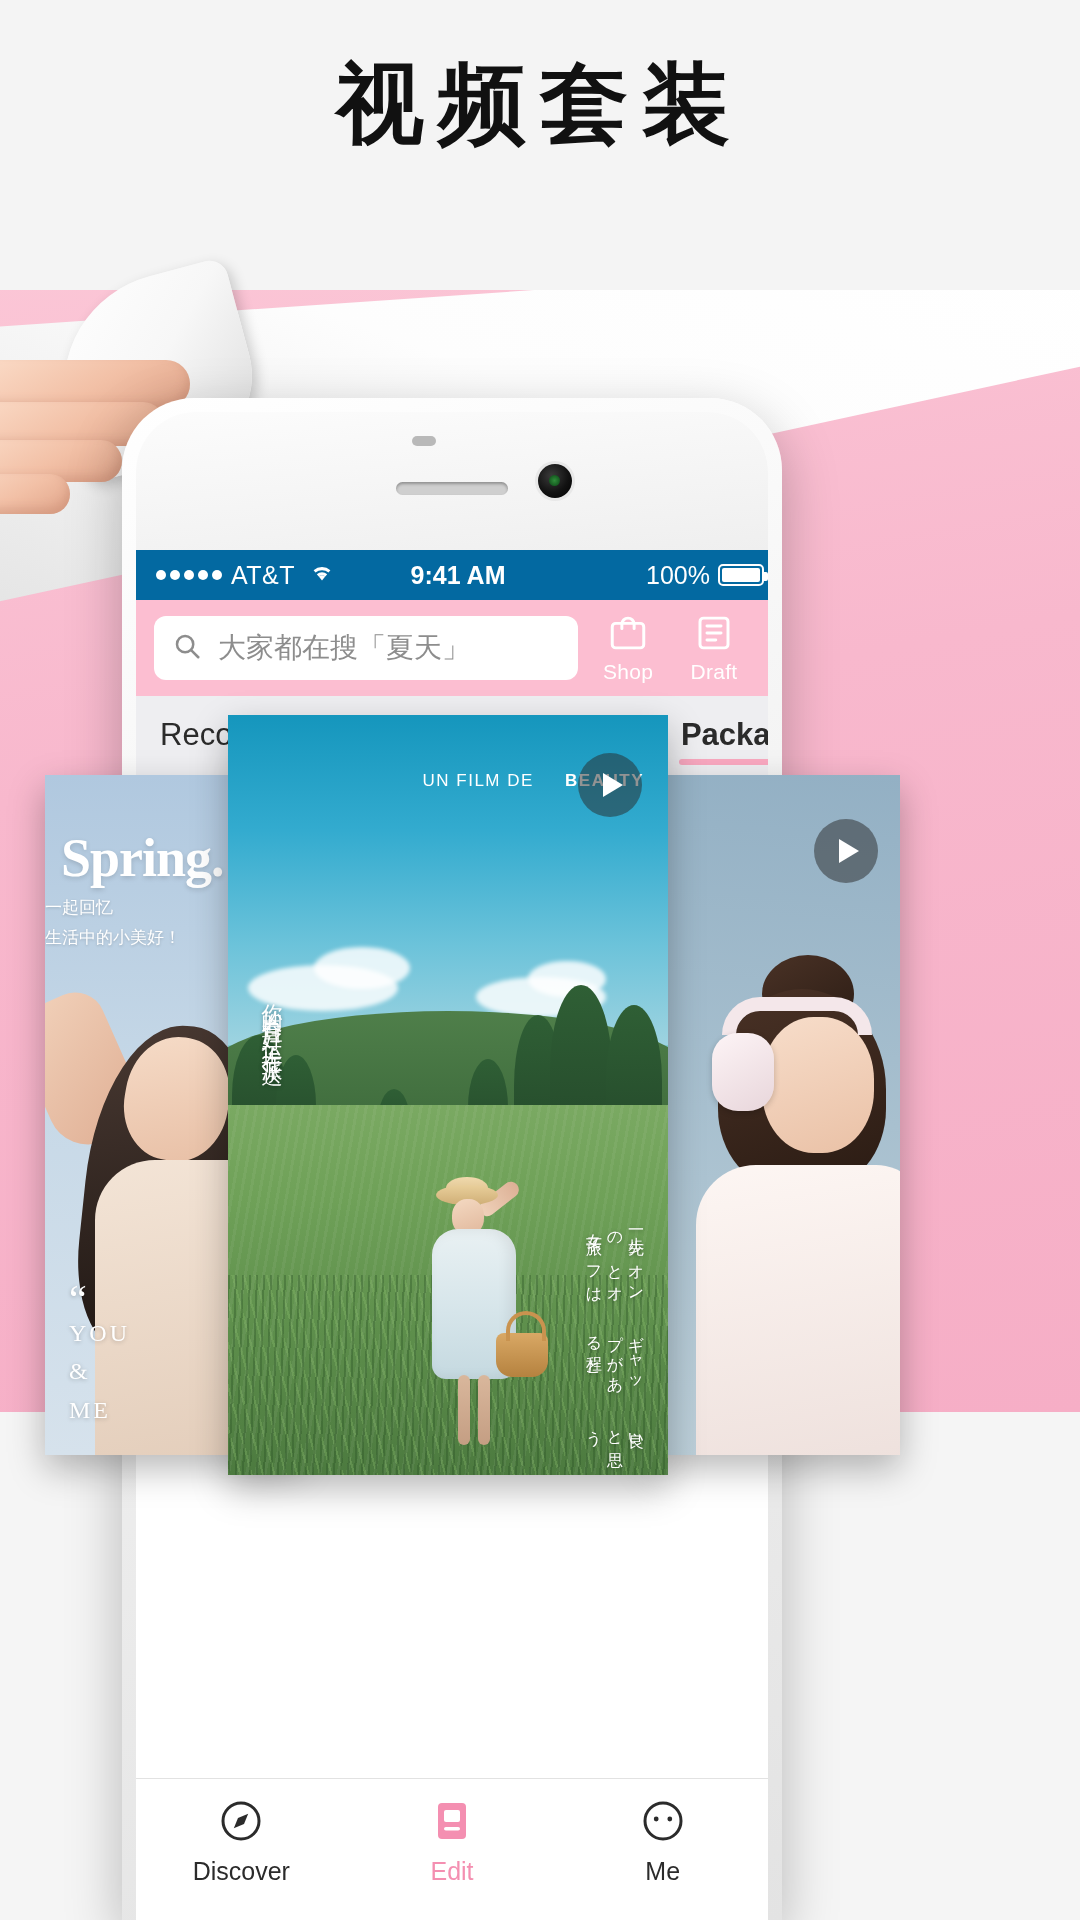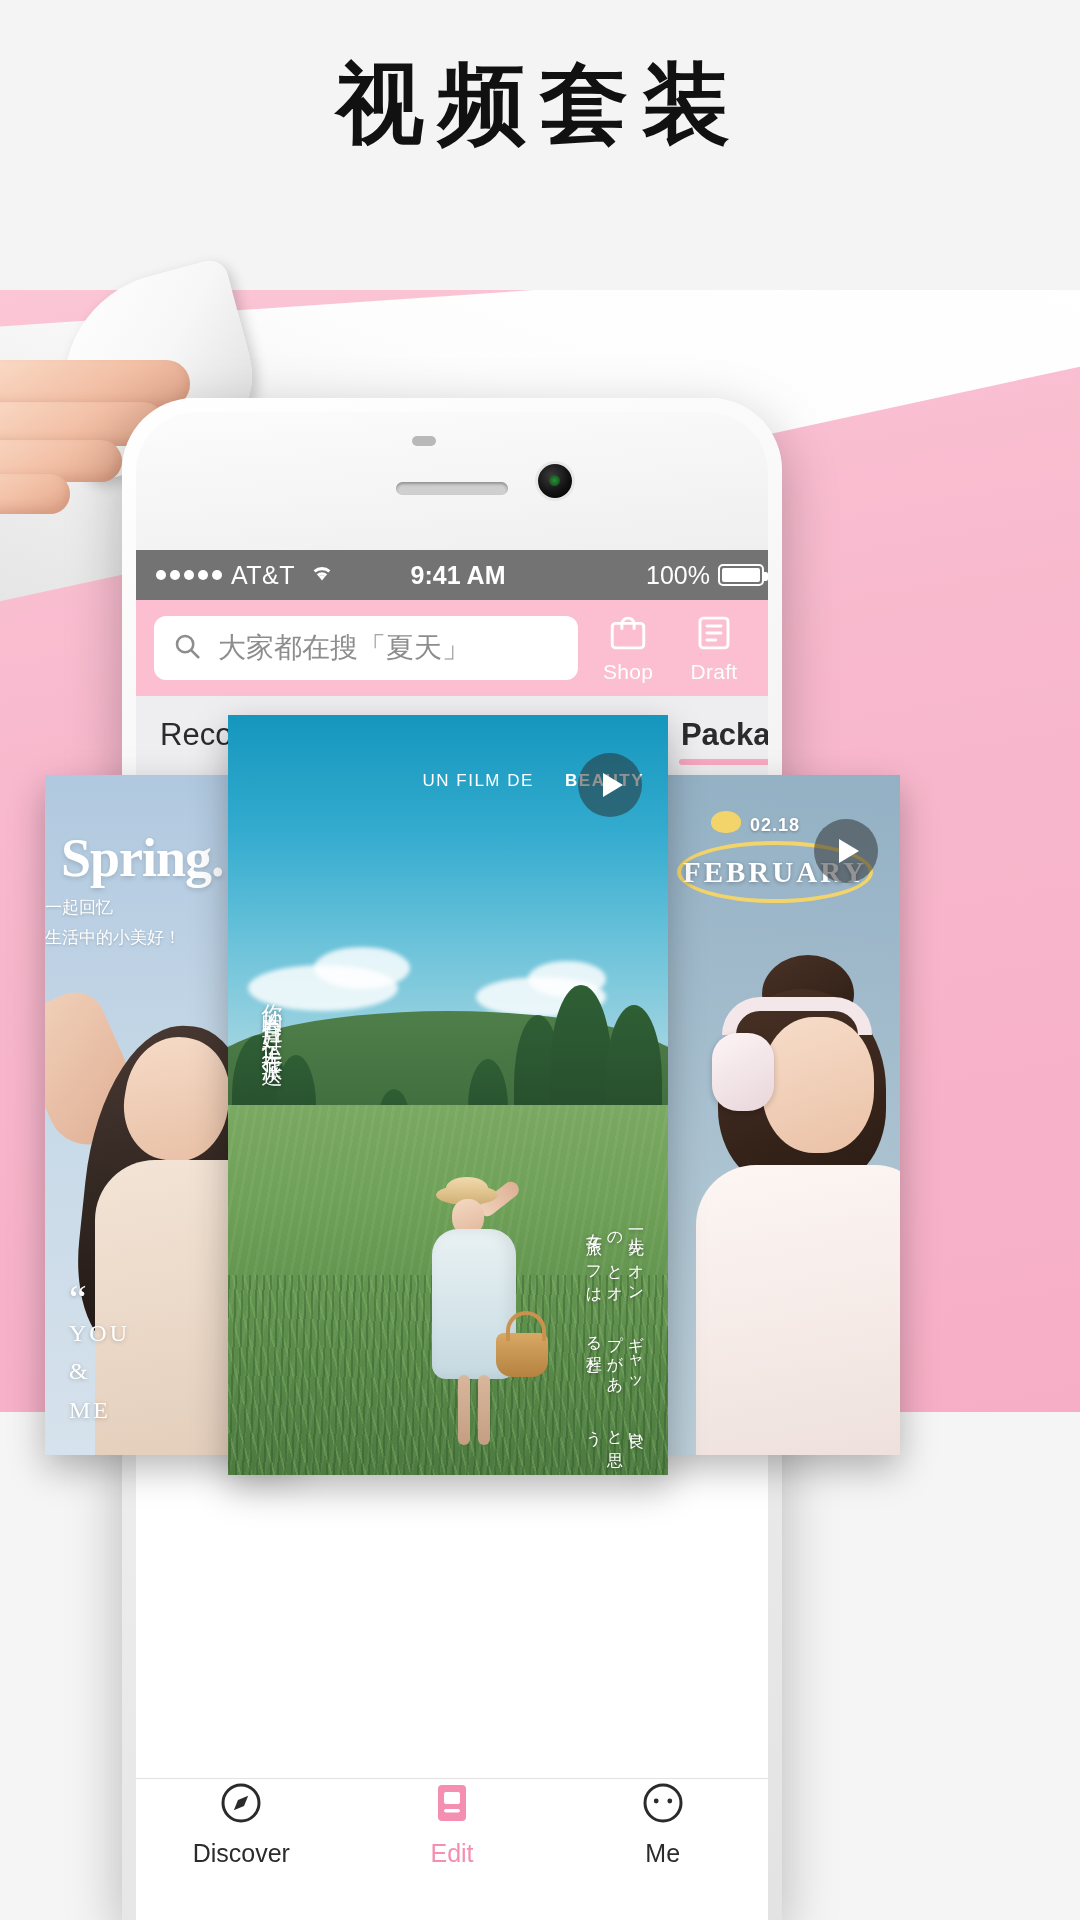--- a/index.html
+++ b/index.html
@@ -102,21 +102,21 @@
     background:radial-gradient(circle,#2f8d3a,#0a4415);
   }
   .sensor{
     position:absolute; left:276px; top:24px;
     width:24px; height:10px; border-radius:6px; background:#b9b9b9;
   }
 
   
   .statusbar{
     position:relative; height:50px; width:644px;
-    background:#737373; color:#fff;
+    background:#0369a1; color:#fff;
     display:flex; align-items:center; font-size:24px;
     font-family:"Liberation Sans",sans-serif;
   }
   .sb-left{ position:absolute; left:20px; display:flex; align-items:center; gap:9px;}
   .dots{ display:flex; gap:4px; }
   .dot{ width:10px; height:10px; border-radius:50%; background:#fff; }
   .carrier{ font-size:25px; letter-spacing:0.5px; }
   .wifi{ margin-left:5px; }
   .sb-center{ position:absolute; left:50%; transform:translateX(-50%); font-size:25px; font-weight:700;}
   .sb-right{ position:absolute; right:16px; display:flex; align-items:center; gap:8px; font-size:25px;}
@@ -165,21 +165,21 @@
     height:6px; background:#f9a8c0; border-radius:3px;
   }
 
   
   .stage{ position:relative; width:632px; height:1120px; background:#fff; }
 
   
   .bottomnav{
     position:absolute; left:0; bottom:0; width:632px; height:142px;
     background:#fff; border-top:1px solid #e2e2e2;
-    display:flex; align-items:flex-start; 
+    display:flex; align-items:flex-start; padding-top:18px;
   }
   .navitem{ flex:1; text-align:center; }
   .navitem .nlbl{ display:block; font-size:25px; color:#2b2b2b; margin-top:8px;}
   .navitem.active .nlbl{ color:#f48fb1; }
 
   
   .card{
     position:absolute; z-index:9; overflow:hidden;
     box-shadow:0 14px 34px rgba(0,0,0,0.28);
   }
@@ -554,25 +554,20 @@
 
 <div class="card card-right">
   <div class="cr-girl">
     <span class="cr-hairbun"></span>
     <span class="cr-hair"></span>
     <span class="cr-face"></span>
     <span class="cr-hp-band"></span>
     <span class="cr-hp-cup"></span>
     <span class="cr-sweater"></span>
   </div>
-  <div class="cr-badge">
-    <span class="cr-date">02.18</span>
-    <span class="cr-bird"></span>
-    <div class="cr-oval">FEBRUARY</div>
-  </div>
   <div class="playbtn" style="right:22px; top:44px;">
     <span class="tri"></span>
   </div>
 </div>
 
 <div class="card card-center">
   <div class="cc-sky"></div>
   <span class="cloud cl1"></span>
   <span class="cloud cl2"></span>
   <span class="cloud cl3"></span>

